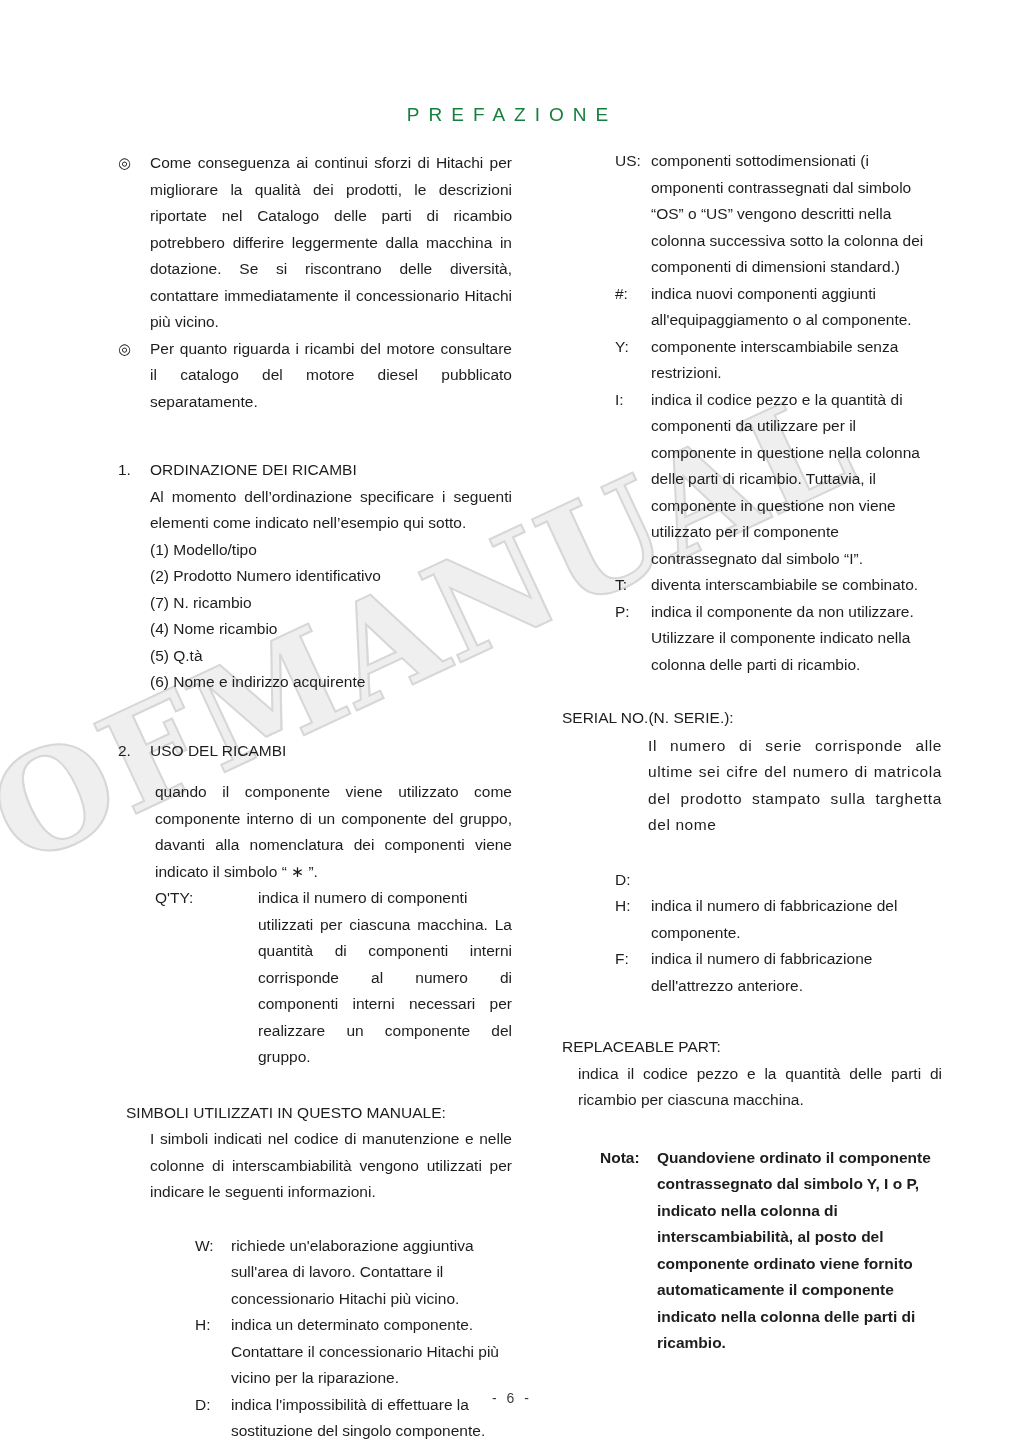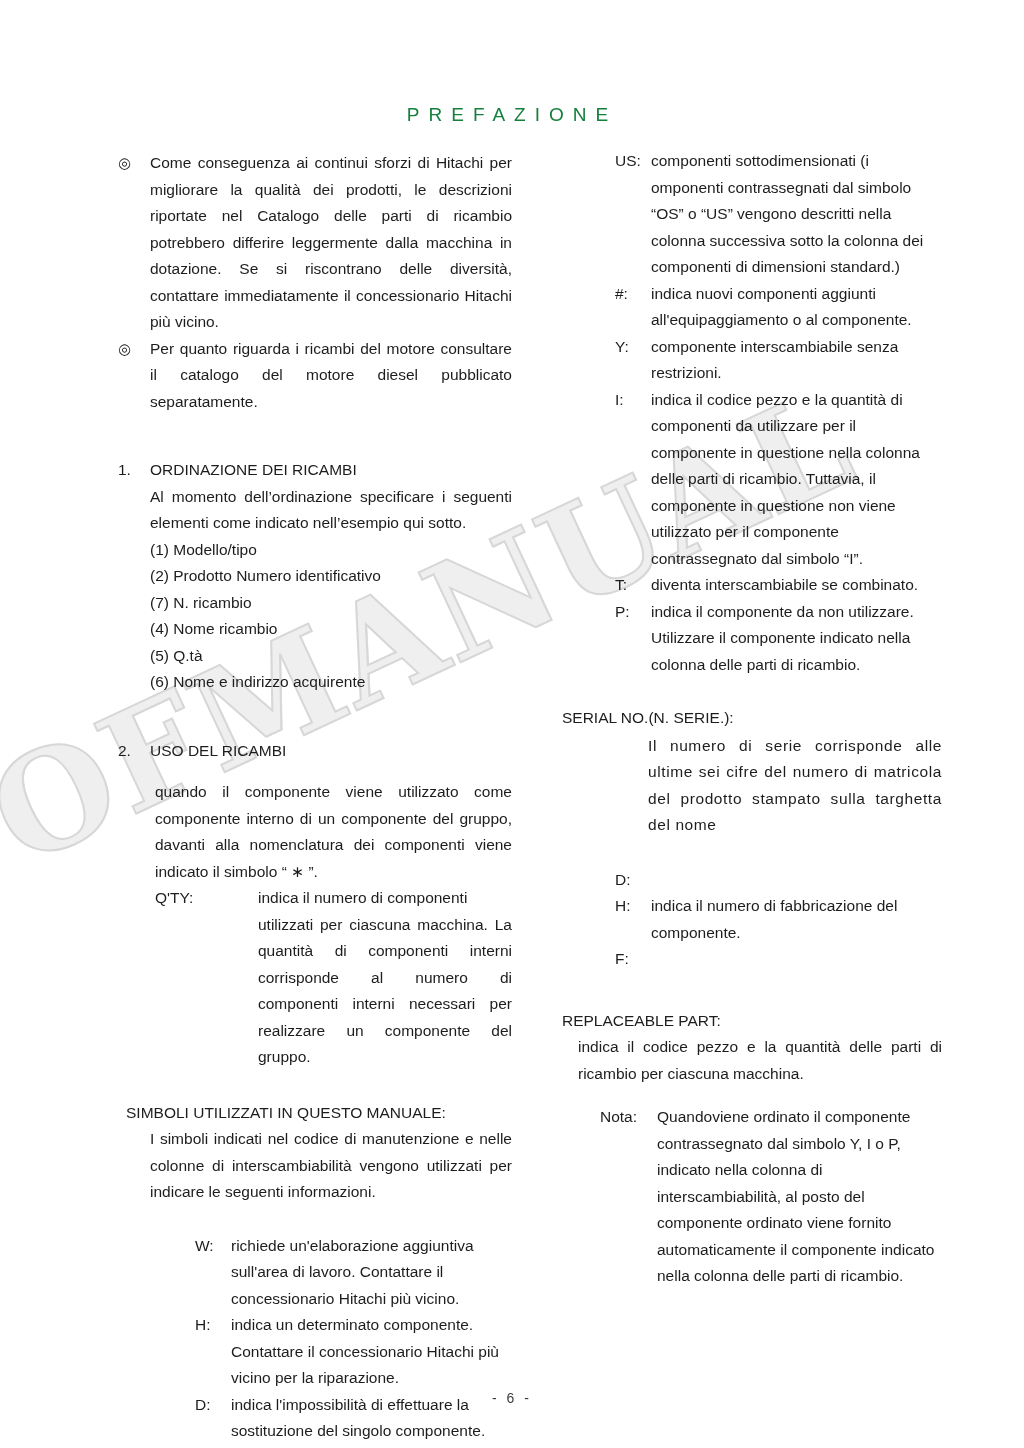--- a/index.html
+++ b/index.html
@@ -57,21 +57,21 @@
 
   
   .rsym-list { padding-left:53px; }
   .rsym-key { width:36px; flex:none; }
   .rsym-text { flex:1; }
   .serial-heading { margin-top:27px; }
   .serial-text { margin-left:86px; margin-top:1px; letter-spacing:0.6px; text-align:justify; }
   .date-list { margin-top:28px; padding-left:53px; }
   .repl-heading { margin-top:35px; }
   .repl-text { margin-left:16px; }
-  .note-row { display:flex; margin-top:17px; padding-left:38px; }
+  .note-row { display:flex; margin-top:31px; padding-left:38px;font-weight:bold; }
   .note-key { width:57px; flex:none; }
   .note-text { flex:1; }
 
   .footer {
     position:absolute; top:1390px; left:0; width:100%; z-index:1;
     text-align:center; font-size:14px; color:#3c3c3c; letter-spacing:3px;
   }
 </style>
 </head>
 <body>
@@ -182,20 +182,21 @@
     <div class="date-list">
       <div class="def-row">
         <span class="rsym-key">D:</span>
       </div>
       <div class="def-row">
         <span class="rsym-key">H:</span>
         <p class="rsym-text">indica il numero di fabbricazione del componente.</p>
       </div>
       <div class="def-row">
         <span class="rsym-key">F:</span>
+        <p class="rsym-text">indica il numero di fabbricazione dell'attrezzo anteriore.</p>
       </div>
     </div>
 
     <p class="repl-heading">REPLACEABLE PART:</p>
     <p class="repl-text just">indica il codice pezzo e la quantità delle parti di ricambio per ciascuna macchina.</p>
 
     <div class="note-row">
       <span class="note-key">Nota:</span>
       <p class="note-text">Quandoviene ordinato il componente contrassegnato dal simbolo Y, I o P, indicato nella colonna di interscambiabilità, al posto del componente ordinato viene fornito automaticamente il componente indicato nella colonna delle parti di ricambio.</p>
     </div>

